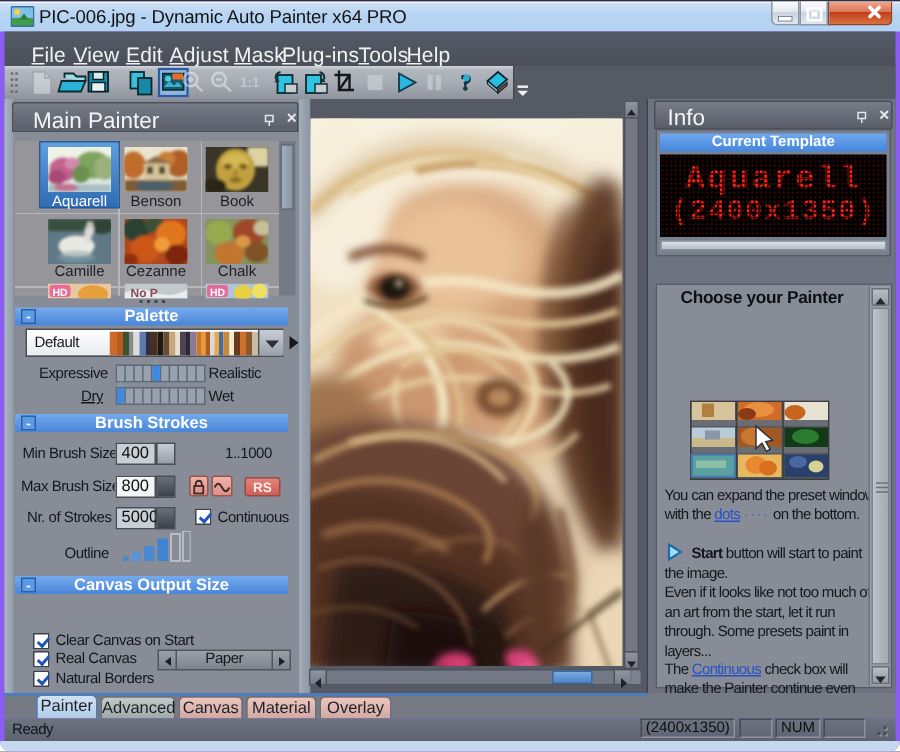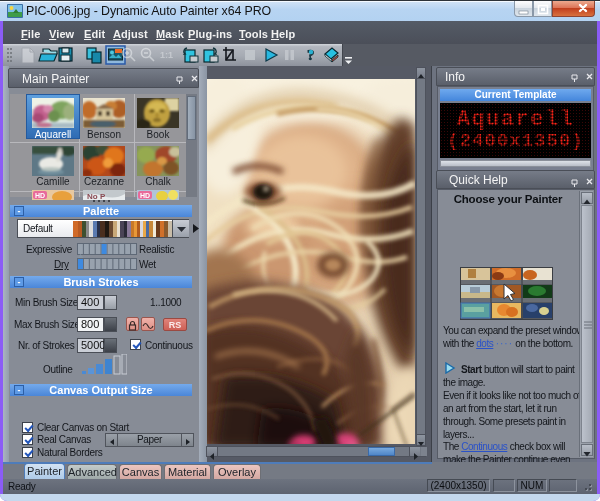--- a/index.html
+++ b/index.html
@@ -9,32 +9,32 @@
 #whiteline{left:0;top:1px;width:600px;height:1px;background:#f4f9ff;}
 #titlebar{left:0;top:2px;width:600px;height:19px;background:linear-gradient(#cfe1f5,#b7d4f2 40%,#b3d2f1);}
 #titletxt{left:26px;top:4px;font-size:12.4px;color:#141414;letter-spacing:-0.1px;}
 
 .wbtn{top:1px;height:16px;border:1px solid #8a98a8;border-top:none;background:linear-gradient(#fdfdfe,#e3e8ee 45%,#c8d2dc 46%,#dfe6ed);}
 #btnmin{left:514px;width:19px;border-radius:0 0 0 4px;}
 #btnmax{left:533px;width:19px;}
 #btnclose{left:552px;width:43px;border-radius:0 0 4px 0;background:linear-gradient(#eda98f,#dd7457 45%,#c03c1c 46%,#d8703e);border-color:#8e4432;}
 
 #menubar{left:3px;top:21px;width:594px;height:23px;background:linear-gradient(#545b66,#4b4f59);}
-.mi{top:28px;font-size:11px;color:#f2f2f2;letter-spacing:0.1px;font-weight:bold;}
+.mi{top:28px;font-size:14px;color:#f2f2f2;letter-spacing:0.1px;}
 .mi u{text-decoration:underline;}
 
 #toolrow{left:3px;top:44px;width:594px;height:22px;background:#565a63;}
 #toolbar{left:0px;top:0px;width:340px;height:22px;background:linear-gradient(#d2d6db,#b2b6be 12%,#a6abb3 55%,#8e939d);border-right:1px solid #41454d;}
 #tbdark{left:340px;top:0;width:254px;height:22px;background:#565a63;}
 
 #main{left:3px;top:66px;width:594px;height:396px;background:#565a64;}
 
 #ldock{left:0;top:0;width:196px;height:396px;background:#878c96;}
 #lstrip{left:0;top:0;width:6px;height:396px;background:linear-gradient(90deg,#aab4c2,#939daa);}
-.phead{background:linear-gradient(#767c88,#5a5f6a);border:1px solid #4a4e57;border-radius:2px 2px 0 0;color:#f4f4f4;font-size:12px;}
+.phead{background:linear-gradient(#767c88,#5a5f6a);border:1px solid #4a4e57;border-radius:2px 2px 0 0;color:#f4f4f4;font-size:15px;}
 
 .shead{left:7px;width:182px;height:12px;background:linear-gradient(#74aaec,#4a86d8);color:#fff;font-size:11px;font-weight:bold;text-align:center;line-height:12px;}
 .sminus{position:absolute;left:4px;top:1px;width:10px;height:10px;background:#5d9ae6;border:1px solid #2d5fa6;color:#fff;font-size:9px;line-height:8px;text-align:center;}
 .lbl{font-size:10px;letter-spacing:-0.3px;color:#14171c;white-space:nowrap;}
 
 #grid{left:7px;top:28px;width:176px;height:103px;background:#96969a;}
 #gsb{left:176px;top:0px;width:11px;height:103px;background:#757a84;}
 .glabel{font-size:10px;color:#1c1f24;text-align:center;white-space:nowrap;}
 .inp{width:27px;height:15px;background:#caced6;border:1px solid #4a4e56;font-size:11px;color:#111;padding-left:3px;line-height:13px;}
 .spin{width:13px;height:15px;background:linear-gradient(#c8ccd4,#989ea6);border:1px solid #4a4e56;}
@@ -581,27 +581,20 @@
             <path d="M17 2 l5 5 M22 2 l-5 5" stroke="#e8e8ec" stroke-width="1.3"></path>
           </svg>
      </div>
      <div class="abs" style="left:5px;top:20px;width:157px;height:85px;background:#798090;border:1px solid #565b66;">
        <div class="abs" style="left:2px;top:2px;width:151px;height:12px;background:linear-gradient(#6fa9ee,#4486dc);color:#fff;font-size:10px;font-weight:bold;text-align:center;line-height:12px;">Current Template</div>
        <div class="abs" id="led" style="left:2px;top:16px;width:151px;height:55px;">
           <div class="abs ledtxt" style="left:0;top:4px;width:151px;font-size:22px;letter-spacing:1.5px;">Aquarell</div>
           <div class="abs ledtxt" style="left:0;top:27px;width:151px;font-size:19px;letter-spacing:1px;">(2400x1350)</div>
        </div>
        <div class="abs" style="left:2px;top:73px;width:151px;height:7px;background:linear-gradient(#dde2e8,#b8bec8);border:1px solid #8a909a;"></div>
-     </div>
-     <div class="abs phead" style="left:4px;top:104px;width:159px;height:19px;">
-       <span style="position:absolute;left:12px;top:2px;">Quick Help</span>
-       <svg class="abs" style="left:133px;top:6px" width="24" height="11">
-            <path d="M2 3 h5 v4 h-5 z M4.5 7 v3" stroke="#e8e8ec" stroke-width="1" fill="none"></path>
-            <path d="M17 2 l5 5 M22 2 l-5 5" stroke="#e8e8ec" stroke-width="1.3"></path>
-          </svg>
      </div>
      <div class="abs" id="qhbody" style="left:5px;top:123px;width:158px;height:270px;background:#878c96;border:1px solid #565b66;">
        <div class="abs" style="left:0;top:3px;width:140px;text-align:center;font-size:11.5px;font-weight:bold;letter-spacing:-0.2px;color:#0d1014;">Choose your Painter</div>
        <div class="abs" id="qimg" style="left:22px;top:77px;width:93px;height:53px;">
 <svg width="93" height="53">
 <rect width="93" height="53" fill="#55585e"></rect>
 <g>
 <rect x="1" y="1" width="29" height="12" fill="#d8c49a"></rect>
                 <rect x="8" y="2" width="8" height="9" fill="#b08040"></rect>
 <rect x="32" y="1" width="29" height="12" fill="#d06c28"></rect>

